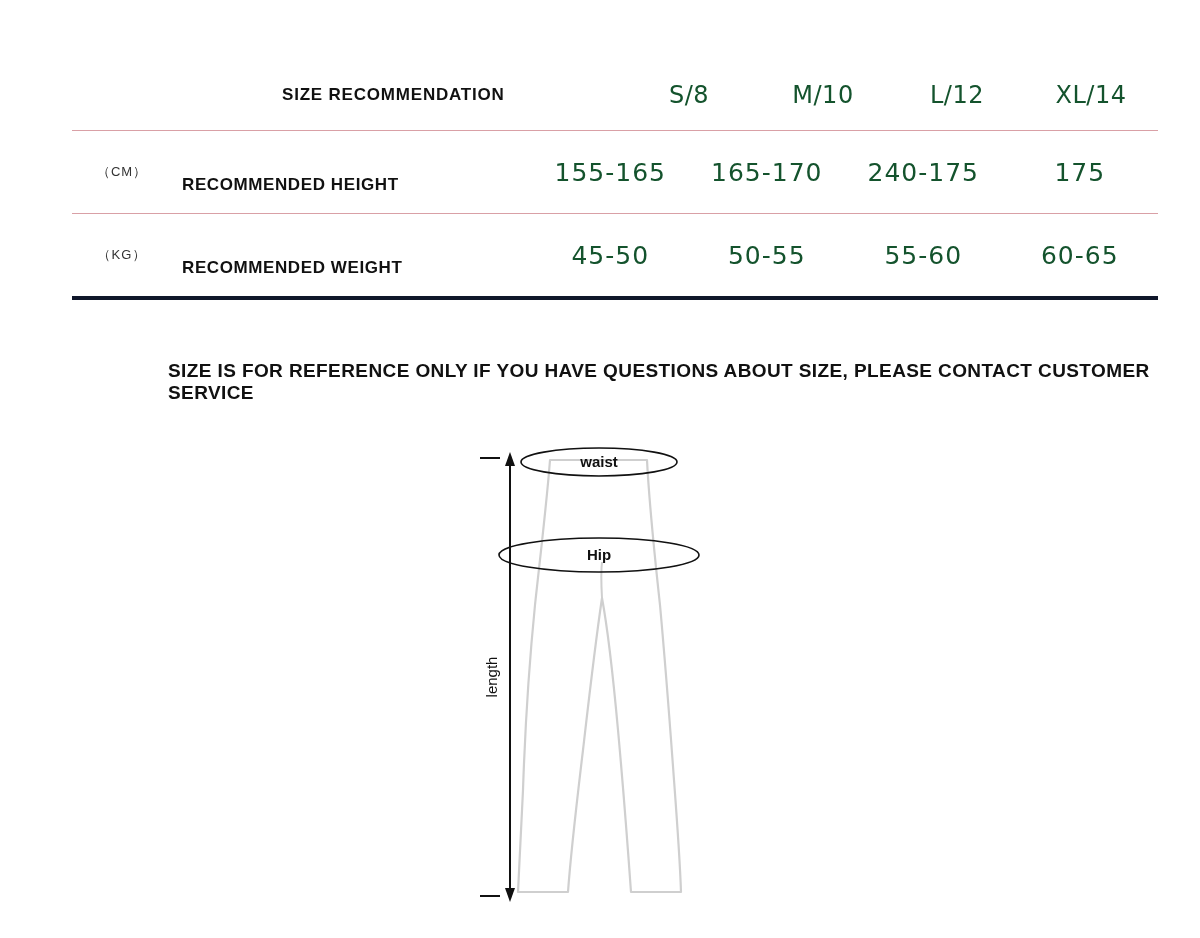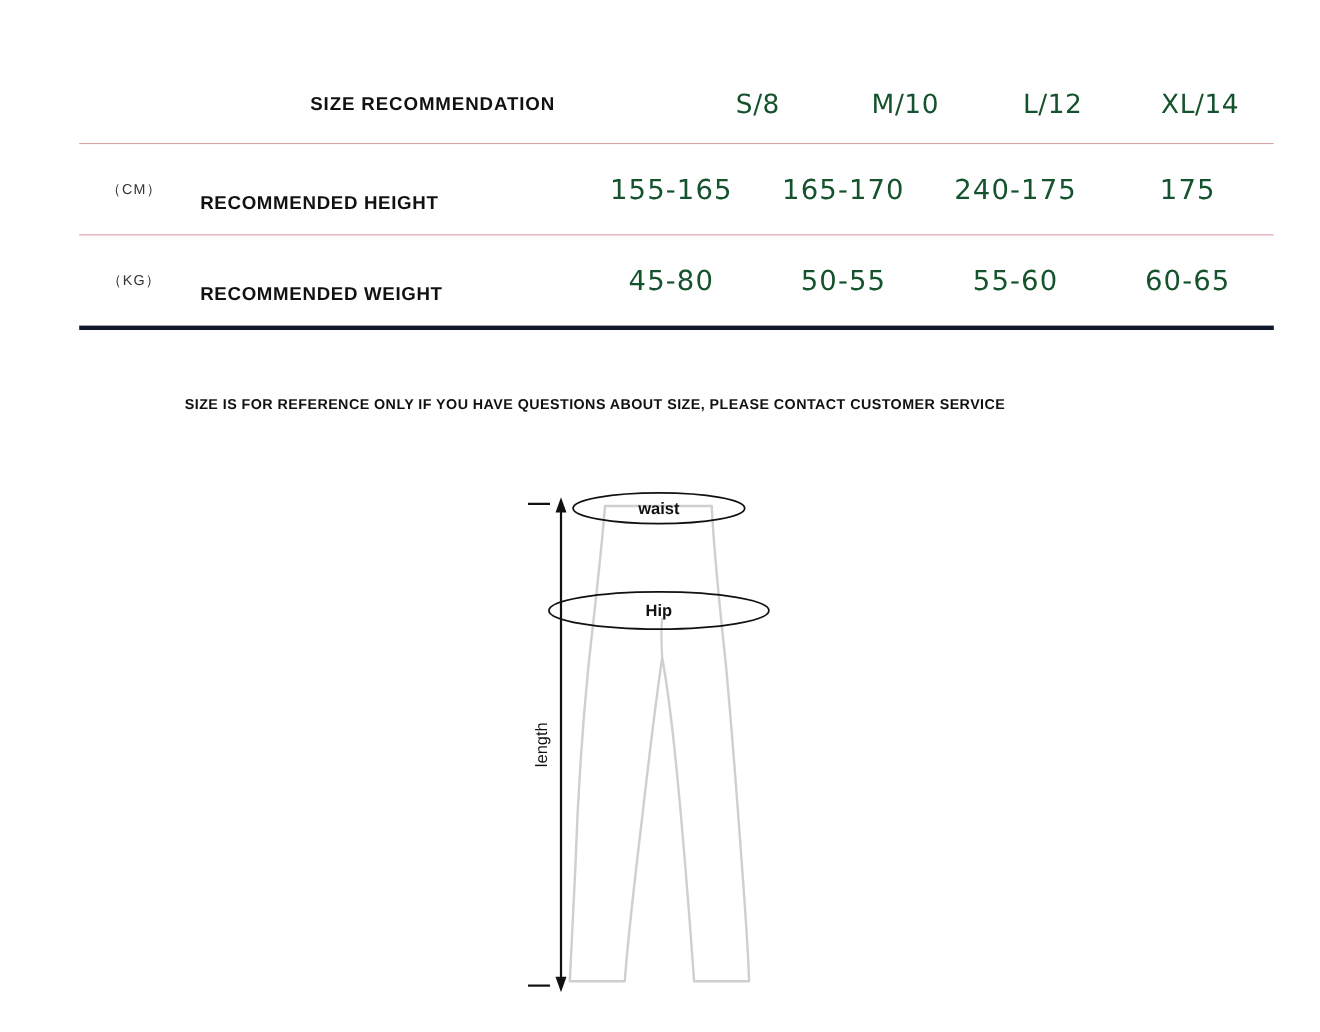--- a/index.html
+++ b/index.html
@@ -78,21 +78,21 @@
   .cell-val.head {
     font-size: 24px;
     letter-spacing: 0.5px;
   }
 
   
   .note {
     position: absolute;
     left: 168px;
     top: 360px;
-    font-size: 13px;
+    font-size: 19px;
     font-weight: bold;
     letter-spacing: 0.4px;
     color: #111;
   }
 
   
   .diagram {
     position: absolute;
     left: 455px;
     top: 430px;
@@ -133,21 +133,21 @@
     <div class="cell-label body">RECOMMENDED HEIGHT</div>
     <div class="cell-val">155-165</div>
     <div class="cell-val">165-170</div>
     <div class="cell-val">240-175</div>
     <div class="cell-val">175</div>
   </div>
 
   <div class="st-row body last">
     <div class="cell-unit">（KG）</div>
     <div class="cell-label body">RECOMMENDED WEIGHT</div>
-    <div class="cell-val">45-80</div>
+    <div class="cell-val">45-50</div>
     <div class="cell-val">50-55</div>
     <div class="cell-val">55-60</div>
     <div class="cell-val">60-65</div>
   </div>
 
 </div>
 
 <div class="note">SIZE IS FOR REFERENCE ONLY IF YOU HAVE QUESTIONS ABOUT SIZE, PLEASE CONTACT CUSTOMER SERVICE</div>
 
 <div class="diagram">

